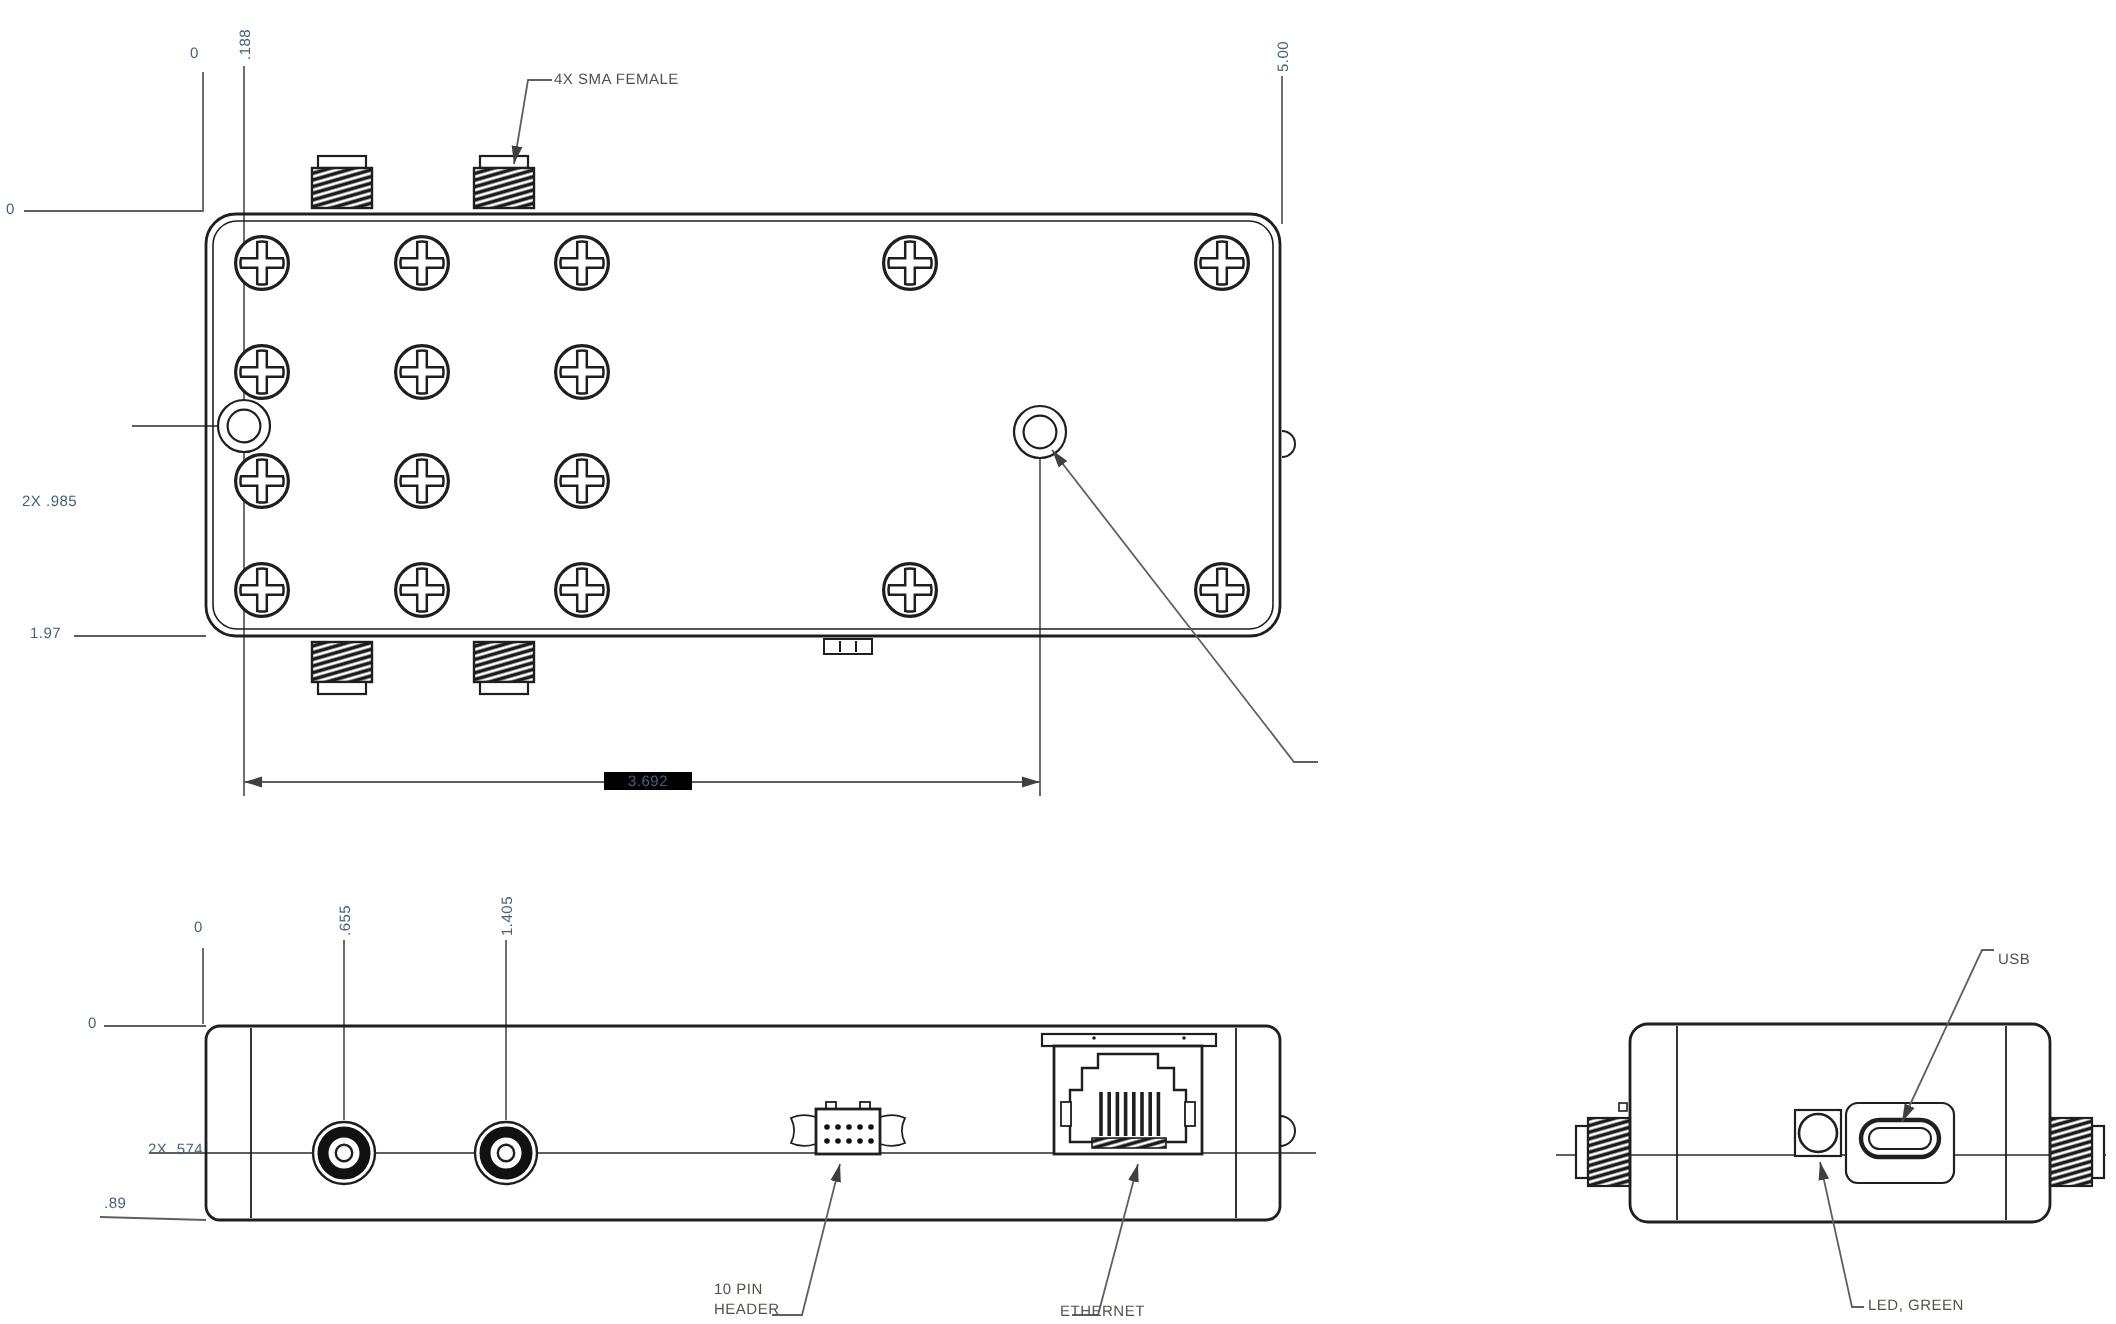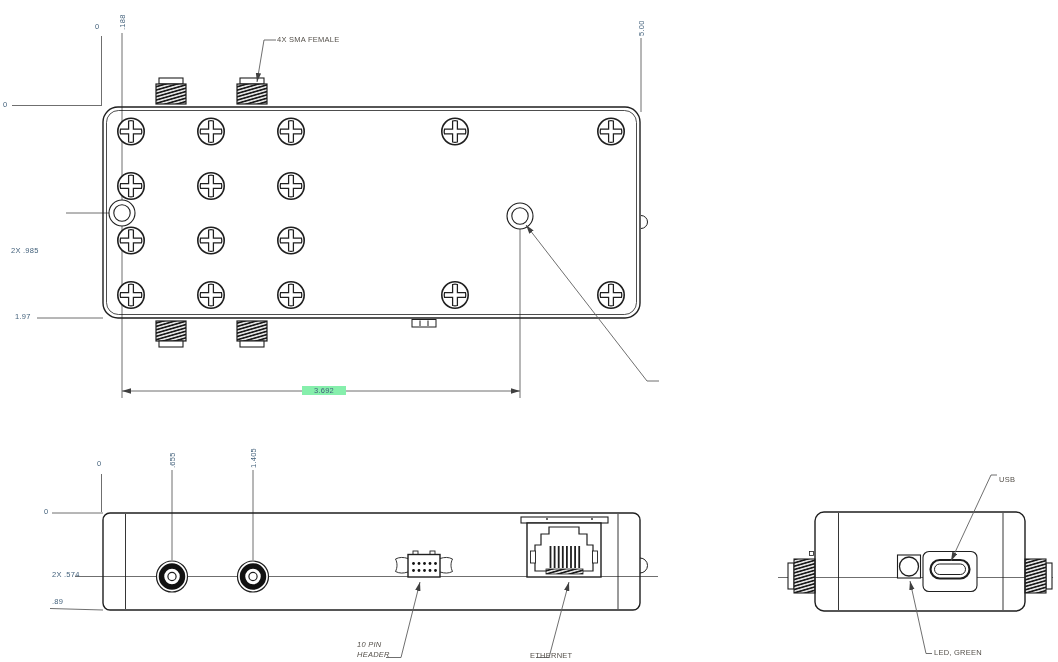--- a/index.html
+++ b/index.html
@@ -3,21 +3,21 @@
 <meta charset="utf-8">
 <style>
   html,body{margin:0;padding:0;background:#fff;}
   #canvas{position:relative;width:1058px;height:662px;background:#ffffff;overflow:hidden;
           font-family:"Liberation Sans",sans-serif;}
   #lineart{position:absolute;left:0;top:0;}
   .lbl{position:absolute;font-size:7.5px;line-height:9px;color:#55504a;letter-spacing:.25px;
        white-space:nowrap;}
   .dim{color:#44627c;}
   .rot{transform:rotate(-90deg);transform-origin:0 0;}
-  .dimline-text{background:#86efac;padding:0 3px;}
+  .dimline-text{background:#000000;padding:0 3px;}
   .note span{display:block;}
   .c{text-align:center;}
 </style>
 </head>
 <body>
 
 <div id="canvas">
 
 <svg id="lineart" width="1058" height="662" viewBox="0 0 1058 662">
   <defs>
@@ -231,23 +231,23 @@
   <div class="lbl dim" style="left:3px;top:100px;">0</div>
   <div class="lbl dim" style="left:11px;top:207px;margin-top:39px;">2X .985</div>
   <div class="lbl dim" style="left:15px;top:312px;">1.97</div>
   <div class="lbl dim dimline-text c" style="left:302px;top:386px;width:38px;">3.692</div>
   <div class="lbl" style="left:277px;top:35px;">4X SMA FEMALE</div>
 
   <div class="lbl dim" style="left:97px;top:459px;">0</div>
   <div class="lbl dim rot" style="left:168px;top:468px;">.655</div>
   <div class="lbl dim rot" style="left:249px;top:468px;">1.405</div>
   <div class="lbl dim" style="left:44px;top:507px;">0</div>
-  <div class="lbl dim" style="left:7px;top:570px;padding-left:45px;">2X .574</div>
+  <div class="lbl dim" style="left:29px;top:570px;padding-left:45px;">2X .574</div>
   <div class="lbl dim" style="left:29px;top:597px;margin-left:23px;">.89</div>
-  <div class="lbl note" style="left:357px;top:640px;line-height:10.4px;font-style:italic;">
+  <div class="lbl note" style="left:357px;top:640px;line-height:10.4px;">
     <span>10 PIN</span>
     <span>HEADER</span>
   </div>
   <div class="lbl" style="left:499px;top:651px;padding-left:31px;">ETHERNET</div>
 
   <div class="lbl" style="left:999px;top:475px;">USB</div>
   <div class="lbl" style="left:934px;top:648px;">LED, GREEN</div>
 
 </div>
 

